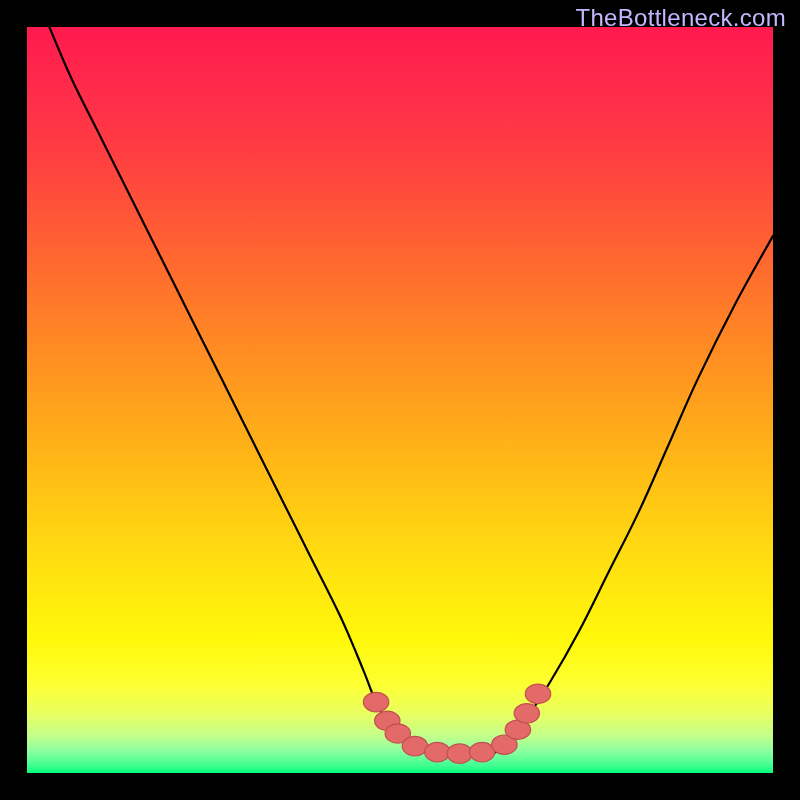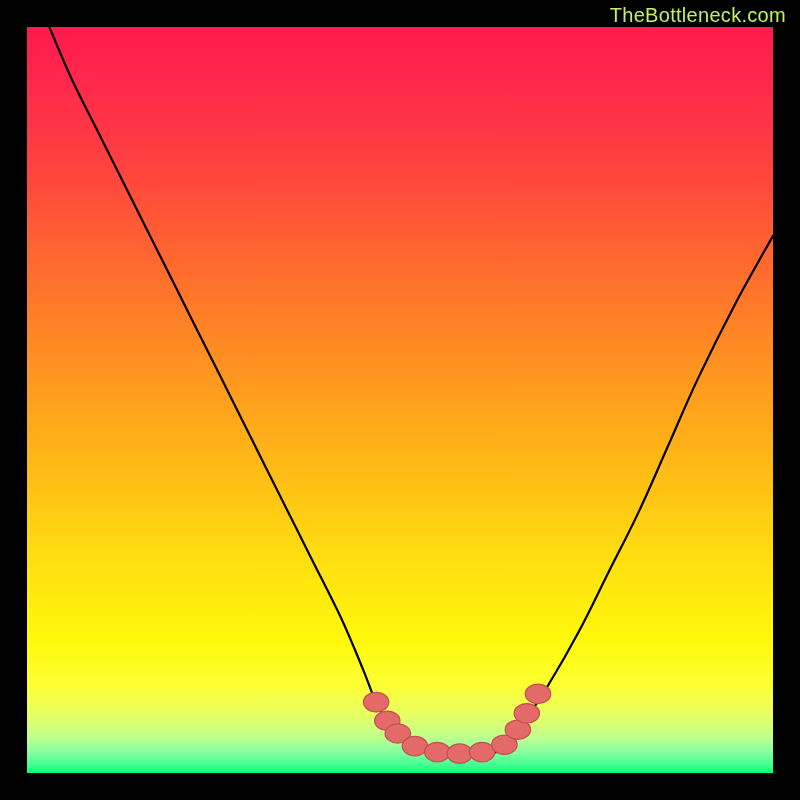--- a/index.html
+++ b/index.html
@@ -55,22 +55,22 @@
   }
   .bead {
     fill: #e46a6a;
     stroke: #c24f4f;
     stroke-width: 1.2;
   }
   .watermark {
     position: absolute;
     top: 4px;
     right: 14px;
-    color: #bef264;
-    font-size: 20px;
+    color: #c4b5fd;
+    font-size: 24px;
     font-weight: 500;
     letter-spacing: 0.3px;
   }
 </style>
 </head>
 <body>
 
 <div class="frame">
   <div class="watermark">TheBottleneck.com</div>
 

